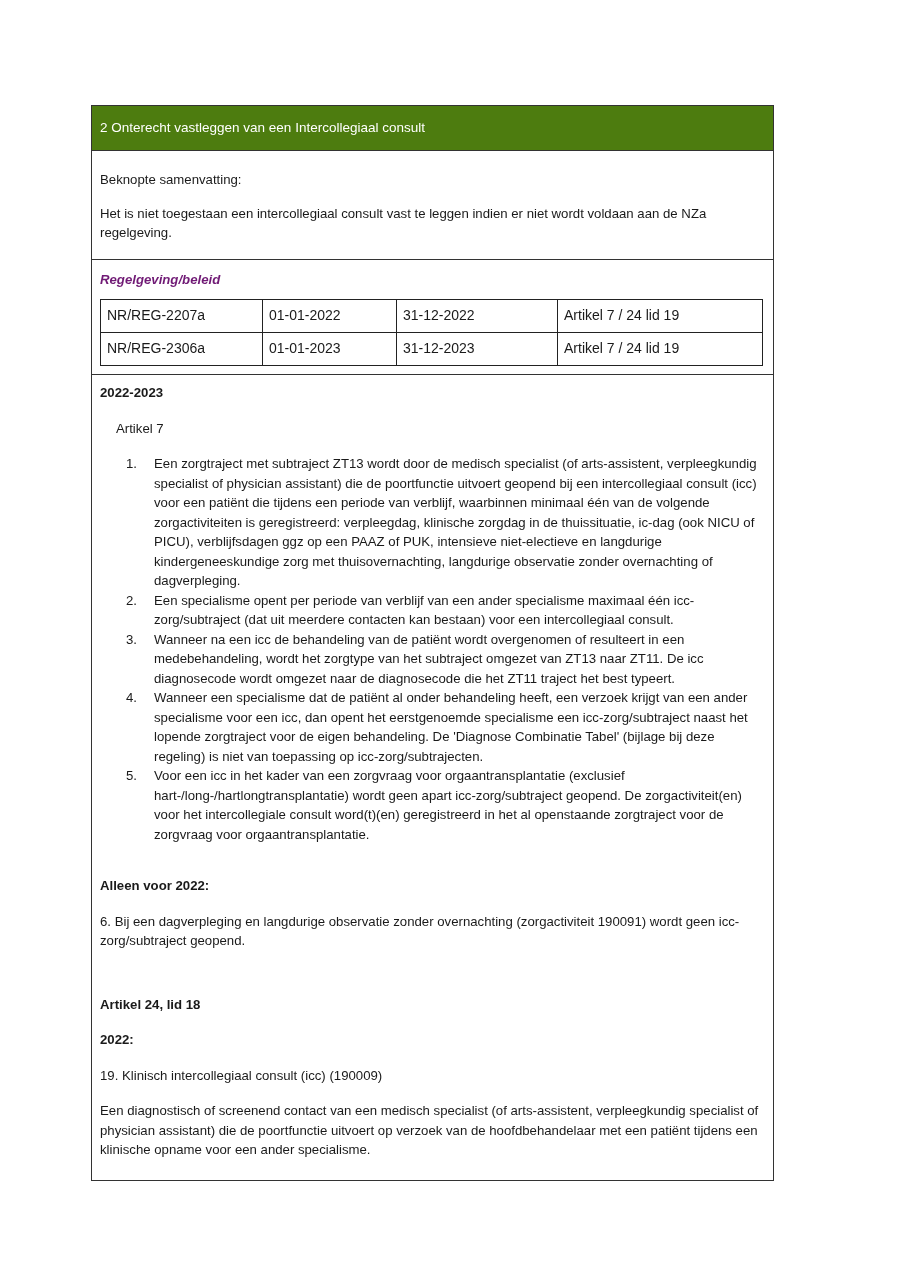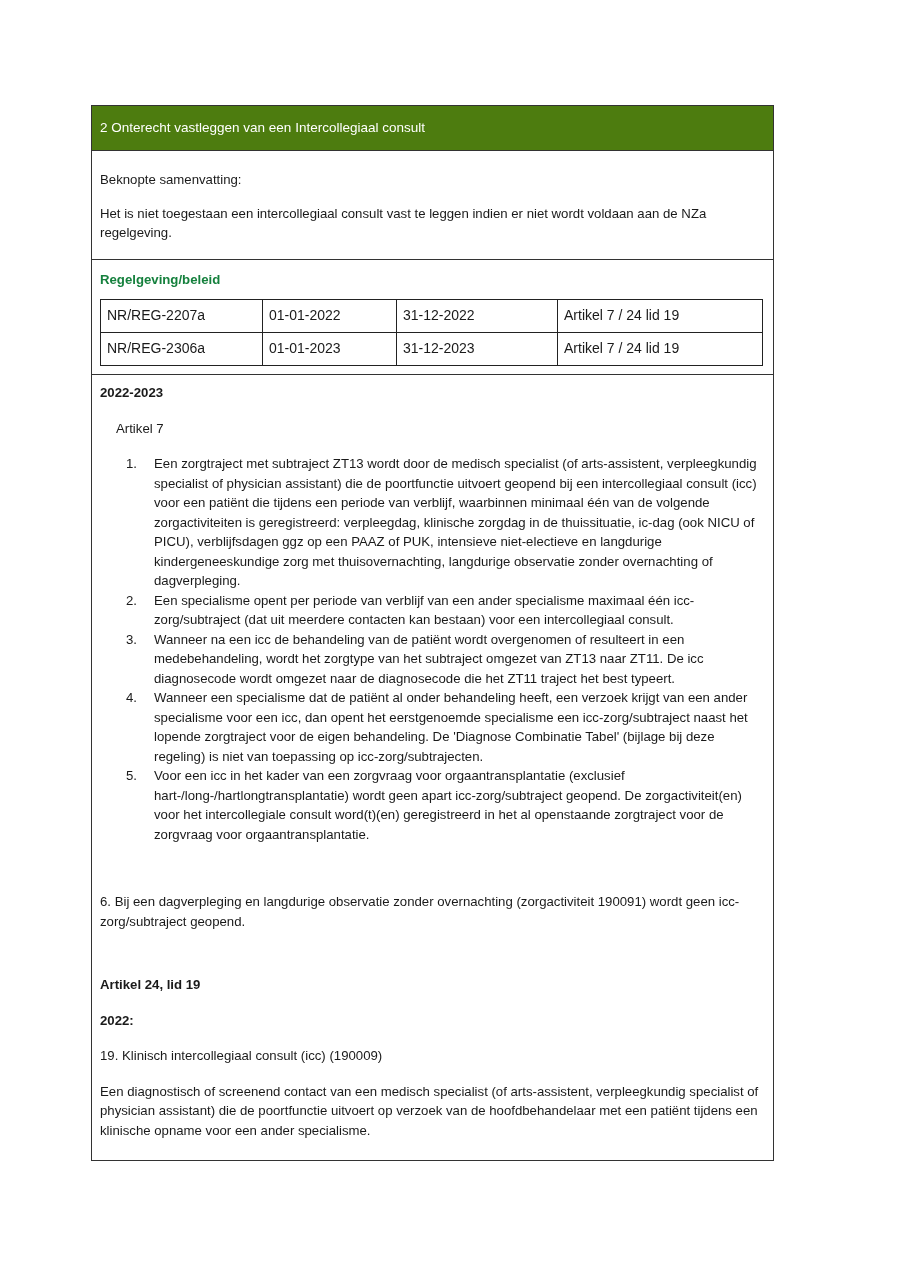--- a/index.html
+++ b/index.html
@@ -41,21 +41,22 @@
     .section:last-child {
       border-bottom: none;
     }
     .sum-label {
       margin: 13px 0 14px 0;
     }
     .sum-text {
       margin: 0 0 6px 0;
     }
     .reg-title {
-      color: #15803d;
+      color: #701a75;
+      font-style: italic;
       font-weight: bold;
       margin: 4px 0 10px 0;
     }
     table.reg {
       border-collapse: collapse;
       width: 663px;
       margin-bottom: 0;
     }
     table.reg td {
       border: 1.5px solid #222;
@@ -152,25 +153,26 @@
         <span class="num">4.</span>
         <span class="txt">Wanneer een specialisme dat de patiënt al onder behandeling heeft, een verzoek krijgt van een ander specialisme voor een icc, dan opent het eerstgenoemde specialisme een icc-zorg/subtraject naast het lopende zorgtraject voor de eigen behandeling. De 'Diagnose Combinatie Tabel' (bijlage bij deze regeling) is niet van toepassing op icc-zorg/subtrajecten.</span>
       </li>
       <li>
         <span class="num">5.</span>
         <span class="txt">Voor een icc in het kader van een zorgvraag voor orgaantransplantatie (exclusief hart-/long-/hartlongtransplantatie) wordt geen apart icc-zorg/subtraject geopend. De zorgactiviteit(en) voor het intercollegiale consult word(t)(en) geregistreerd in het al openstaande zorgtraject voor de zorgvraag voor orgaantransplantatie.</span>
       </li>
     </ol>
 
     <div class="sp-big"></div>
+    <p class="para bold">Alleen voor 2022:</p>
     <div class="sp-med"></div>
     <p class="para">6. Bij een dagverpleging en langdurige observatie zonder overnachting (zorgactiviteit 190091) wordt geen icc-zorg/subtraject geopend.</p>
 
     <div class="sp-xl"></div>
-    <p class="para bold">Artikel 24, lid 19</p>
+    <p class="para bold">Artikel 24, lid 18</p>
     <div class="sp-med"></div>
     <p class="para bold">2022:</p>
     <div class="sp-med"></div>
     <p class="para">19. Klinisch intercollegiaal consult (icc) (190009)</p>
     <div class="sp-med"></div>
     <p class="para">Een diagnostisch of screenend contact van een medisch specialist (of arts-assistent, verpleegkundig specialist of physician assistant) die de poortfunctie uitvoert op verzoek van de hoofdbehandelaar met een patiënt tijdens een klinische opname voor een ander specialisme.</p>
   </div>
 </div>
 
 </body></html>

